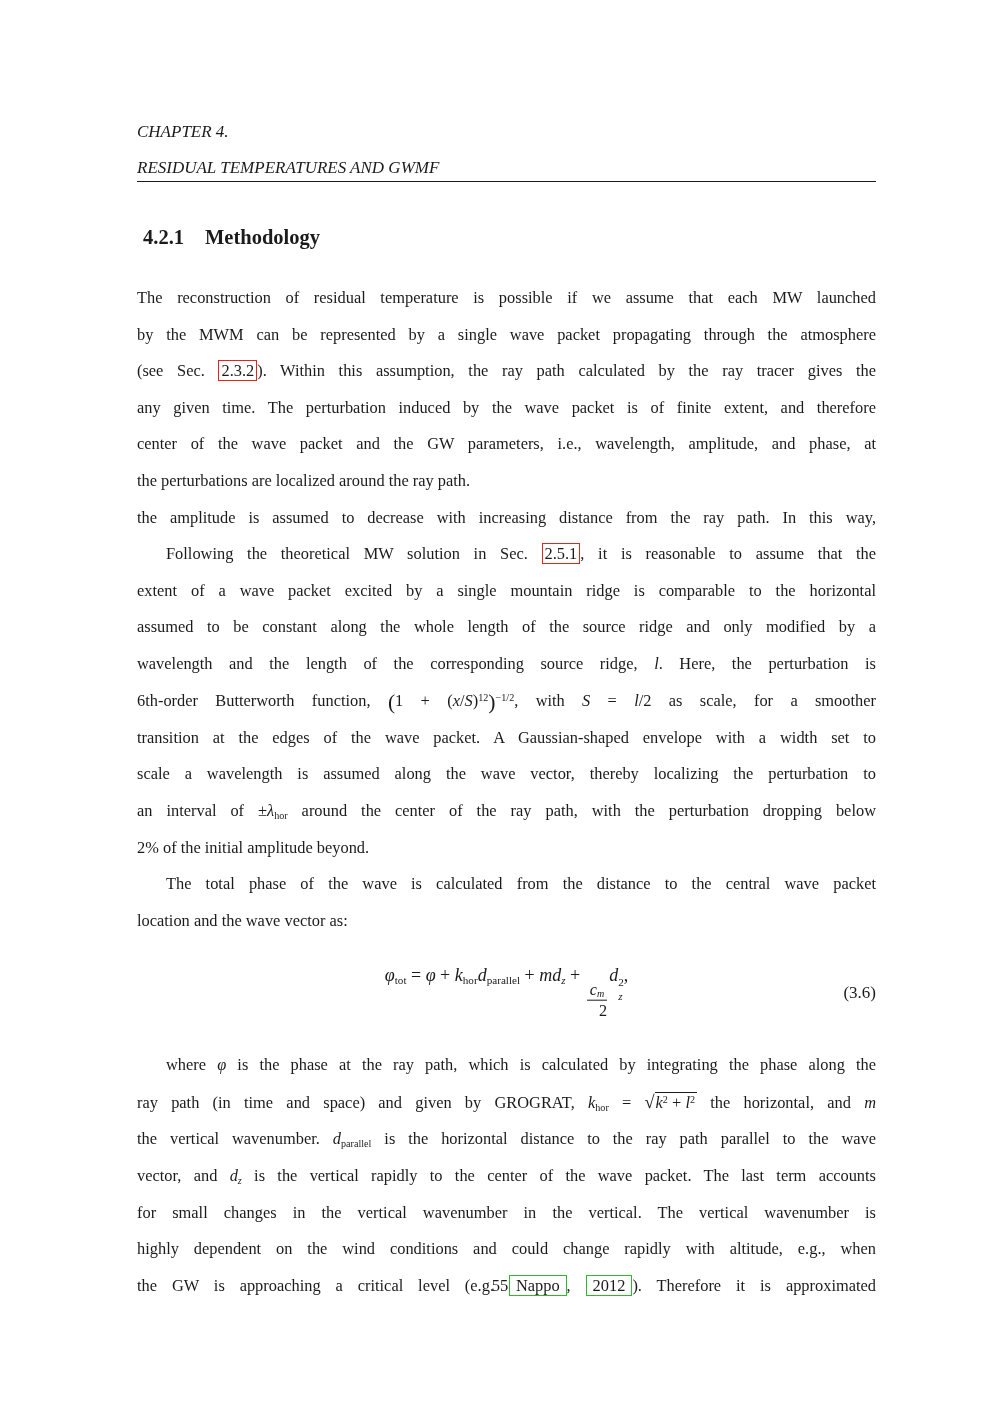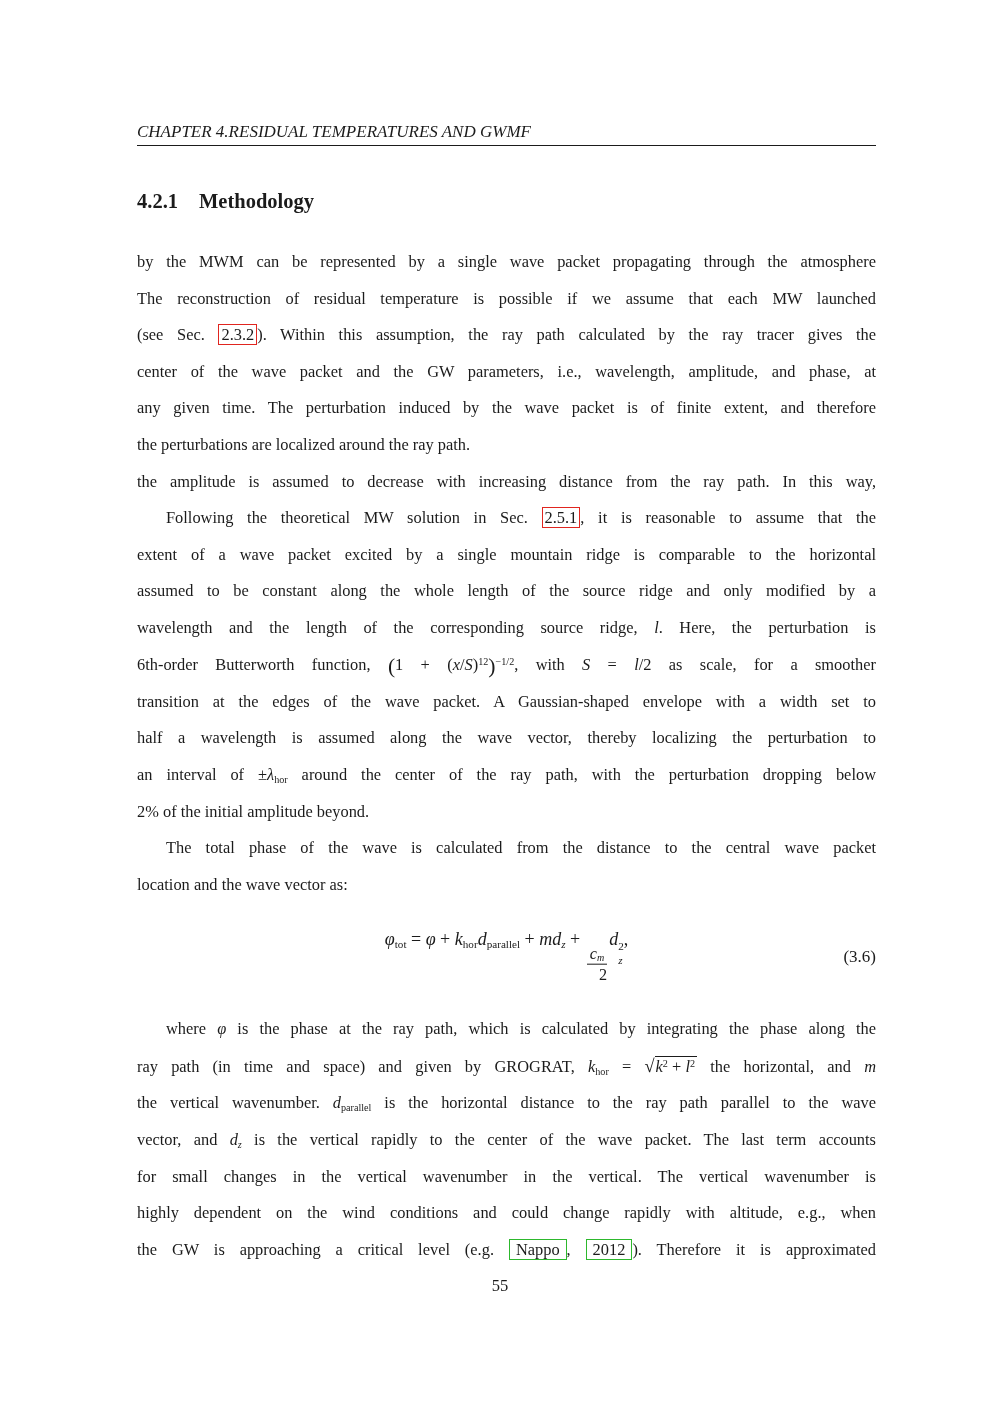--- a/index.html
+++ b/index.html
@@ -4,26 +4,26 @@
 <style>
   html,body{margin:0;padding:0;}
   body{
     width:1000px;height:1414px;position:relative;overflow:hidden;
     background:#ffffff;color:var(--ink,#1b1b1b);
     font-family:"Liberation Serif","DejaVu Serif",serif;
   }
   .content{position:absolute;left:137px;top:0;width:739px;}
   .running-header{
     margin-top:121px;font-style:italic;font-size:17px;line-height:22px;
-    display:flex;white-space:pre;
+    display:flex;gap:14px;white-space:pre;flex-direction:column;
   }
   .header-rule{border-bottom:1.4px solid var(--ink,#1b1b1b);margin-top:2px;}
   .section-heading{
     margin-top:42px;font-size:20.5px;font-weight:bold;line-height:26px;
-    display:flex;gap:21px;
+    display:flex;gap:21px;margin-left:6px;
   }
   .paragraphs{margin-top:30px;}
   .para{margin:0;}
   .line{
     font-size:16.4px;line-height:36.6px;
     text-align:justify;text-align-last:justify;
   }
   .line.last{text-align-last:left;}
   .line.indent{text-indent:29px;}
   .seg-i,.it{font-style:italic;}
@@ -64,36 +64,36 @@
   <div class="header-rule"></div>
 
   <div class="section-heading">
     <span>4.2.1</span>
     <span>Methodology</span>
   </div>
 
   <div class="paragraphs" id="paragraphs"></div>
 
   <div class="para">
+      <div class="line"><span class="seg-p">The reconstruction of residual temperature is possible if we assume that each MW launched</span></div>
       <div class="line"><span class="seg-p">by the MWM can be represented by a single wave packet propagating through the atmosphere</span></div>
-      <div class="line"><span class="seg-p">The reconstruction of residual temperature is possible if we assume that each MW launched</span></div>
       <div class="line"><span class="seg-p">(see Sec. </span><span class="seg-rbox">2.3.2</span><span class="seg-p">). Within this assumption, the ray path calculated by the ray tracer gives the</span></div>
+      <div class="line"><span class="seg-p">any given time.  The perturbation induced by the wave packet is of finite extent, and therefore</span></div>
       <div class="line"><span class="seg-p">center of the wave packet and the GW parameters, i.e., wavelength, amplitude, and phase, at</span></div>
-      <div class="line"><span class="seg-p">any given time.  The perturbation induced by the wave packet is of finite extent, and therefore</span></div>
       <div class="line last"><span class="seg-p">the perturbations are localized around the ray path.</span></div>
       <div class="line"><span class="seg-p">the amplitude is assumed to decrease with increasing distance from the ray path.  In this way,</span></div>
     </div>
     <div class="para">
       <div class="line indent"><span class="seg-p">Following the theoretical MW solution in Sec. </span><span class="seg-rbox">2.5.1</span><span class="seg-p">, it is reasonable to assume that the</span></div>
       <div class="line"><span class="seg-p">extent of a wave packet excited by a single mountain ridge is comparable to the horizontal</span></div>
       <div class="line"><span class="seg-p">assumed to be constant along the whole length of the source ridge and only modified by a</span></div>
       <div class="line"><span class="seg-p">wavelength and the length of the corresponding source ridge, </span><span class="seg-i">l</span><span class="seg-p">.  Here, the perturbation is</span></div>
       <div class="line"><span class="seg-p">6th-order Butterworth function, </span><span class="seg-bigp">(</span><span class="seg-p">1 + (</span><span class="seg-i">x</span><span class="seg-p">/</span><span class="seg-i">S</span><span class="seg-p">)</span><sup>12</sup><span class="seg-bigp">)</span><sup>−1/2</sup><span class="seg-p">, with </span><span class="seg-i">S</span><span class="seg-p"> = </span><span class="seg-i">l</span><span class="seg-p">/2 as scale, for a smoother</span></div>
       <div class="line"><span class="seg-p">transition at the edges of the wave packet. A Gaussian-shaped envelope with a width set to</span></div>
-      <div class="line"><span class="seg-p">half a wavelength is assumed along the wave vector, thereby localizing the perturbation to</span></div>
+      <div class="line"><span class="seg-p">scale a wavelength is assumed along the wave vector, thereby localizing the perturbation to</span></div>
       <div class="line"><span class="seg-p">an interval of ±</span><span class="seg-i">λ</span><sub>hor</sub><span class="seg-p"> around the center of the ray path, with the perturbation dropping below</span></div>
       <div class="line last"><span class="seg-p">2% of the initial amplitude beyond.</span></div>
     </div>
     <div class="para">
       <div class="line indent"><span class="seg-p">The total phase of the wave is calculated from the distance to the central wave packet</span></div>
       <div class="line last"><span class="seg-p">location and the wave vector as:</span></div>
     </div>
     <div class="equation-block" id="equation-block">
     <div class="equation-inner" id="equation-inner"><span class="seg-i">φ</span><sub>tot</sub><span class="seg-p"> = </span><span class="seg-i">φ</span><span class="seg-p"> + </span><span class="seg-i">k</span><sub>hor</sub><span class="seg-i">d</span><sub>parallel</sub><span class="seg-p"> + </span><span class="seg-i">m</span><span class="seg-i">d</span><sub class="it">z</sub><span class="seg-p"> + </span><span class="frac">
           <span class="num"><span class="seg-i">c</span><sub class="it">m</sub></span>

